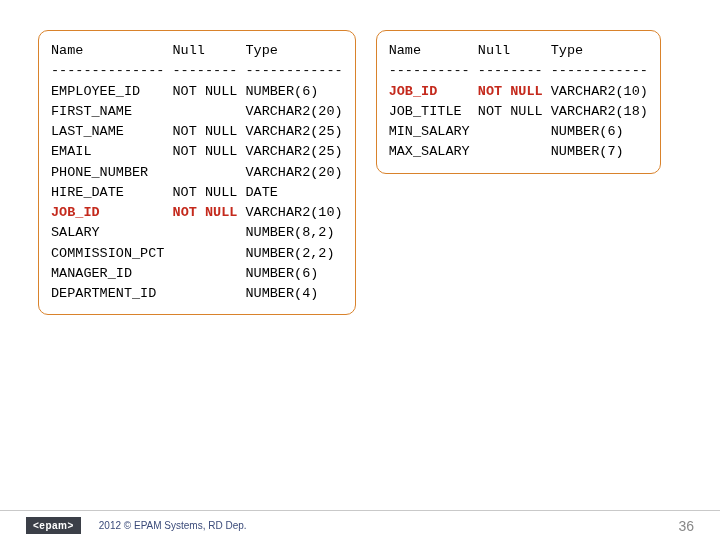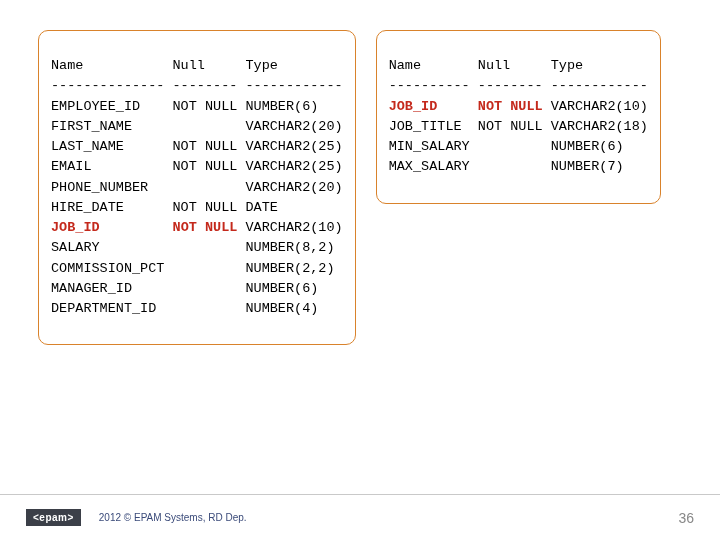--- a/index.html
+++ b/index.html
@@ -2,23 +2,23 @@
 <html><head>
 <meta charset="utf-8">
 <style>
 body{margin:0;font-family:Arial,sans-serif;width:720px;height:540px;position:relative;background:#fff}
 .slide{padding:30px 38px 0 38px;box-sizing:border-box}
 .title{color:#1c3f7a;font-size:19px;font-weight:bold;margin-bottom:30px}
 .cols{display:flex;gap:20px}
 .col{flex:0 0 auto}
 .desc-line{font-family:"Courier New",monospace;font-size:14px;margin-bottom:4px}
 .kw{color:#1c3f7a;font-weight:bold}
-.box{border:1.5px solid #d9822b;border-radius:10px;padding:25px 12px;font-family:"Courier New",monospace;font-size:13.5px;line-height:1.5;white-space:pre}
+.box{border:1.5px solid #d9822b;border-radius:10px;padding:10px 12px;font-family:"Courier New",monospace;font-size:13.5px;line-height:1.5;white-space:pre}
 .hl{color:#c4291c;font-weight:bold}
-.footer{position:absolute;bottom:0;left:0;right:0;height:46px;border-top:1px solid #c9c9c9;display:flex;align-items:center;padding:7px 26px;box-sizing:border-box}
+.footer{position:absolute;bottom:0;left:0;right:0;height:30px;border-top:1px solid #c9c9c9;display:flex;align-items:center;padding:7px 26px;box-sizing:border-box}
 .epam-badge{background:#3b3f48;color:#fff;font-size:10px;font-weight:bold;padding:3px 7px;margin-right:18px;letter-spacing:0.5px}
 .copyright{color:#3b4b7a;font-size:10px}
 .pagenum{position:absolute;right:26px;color:#888;font-size:14px}
 </style>
 </head>
 <body>
 
 <div class="slide">
   <div class="cols">
     <div class="col">

